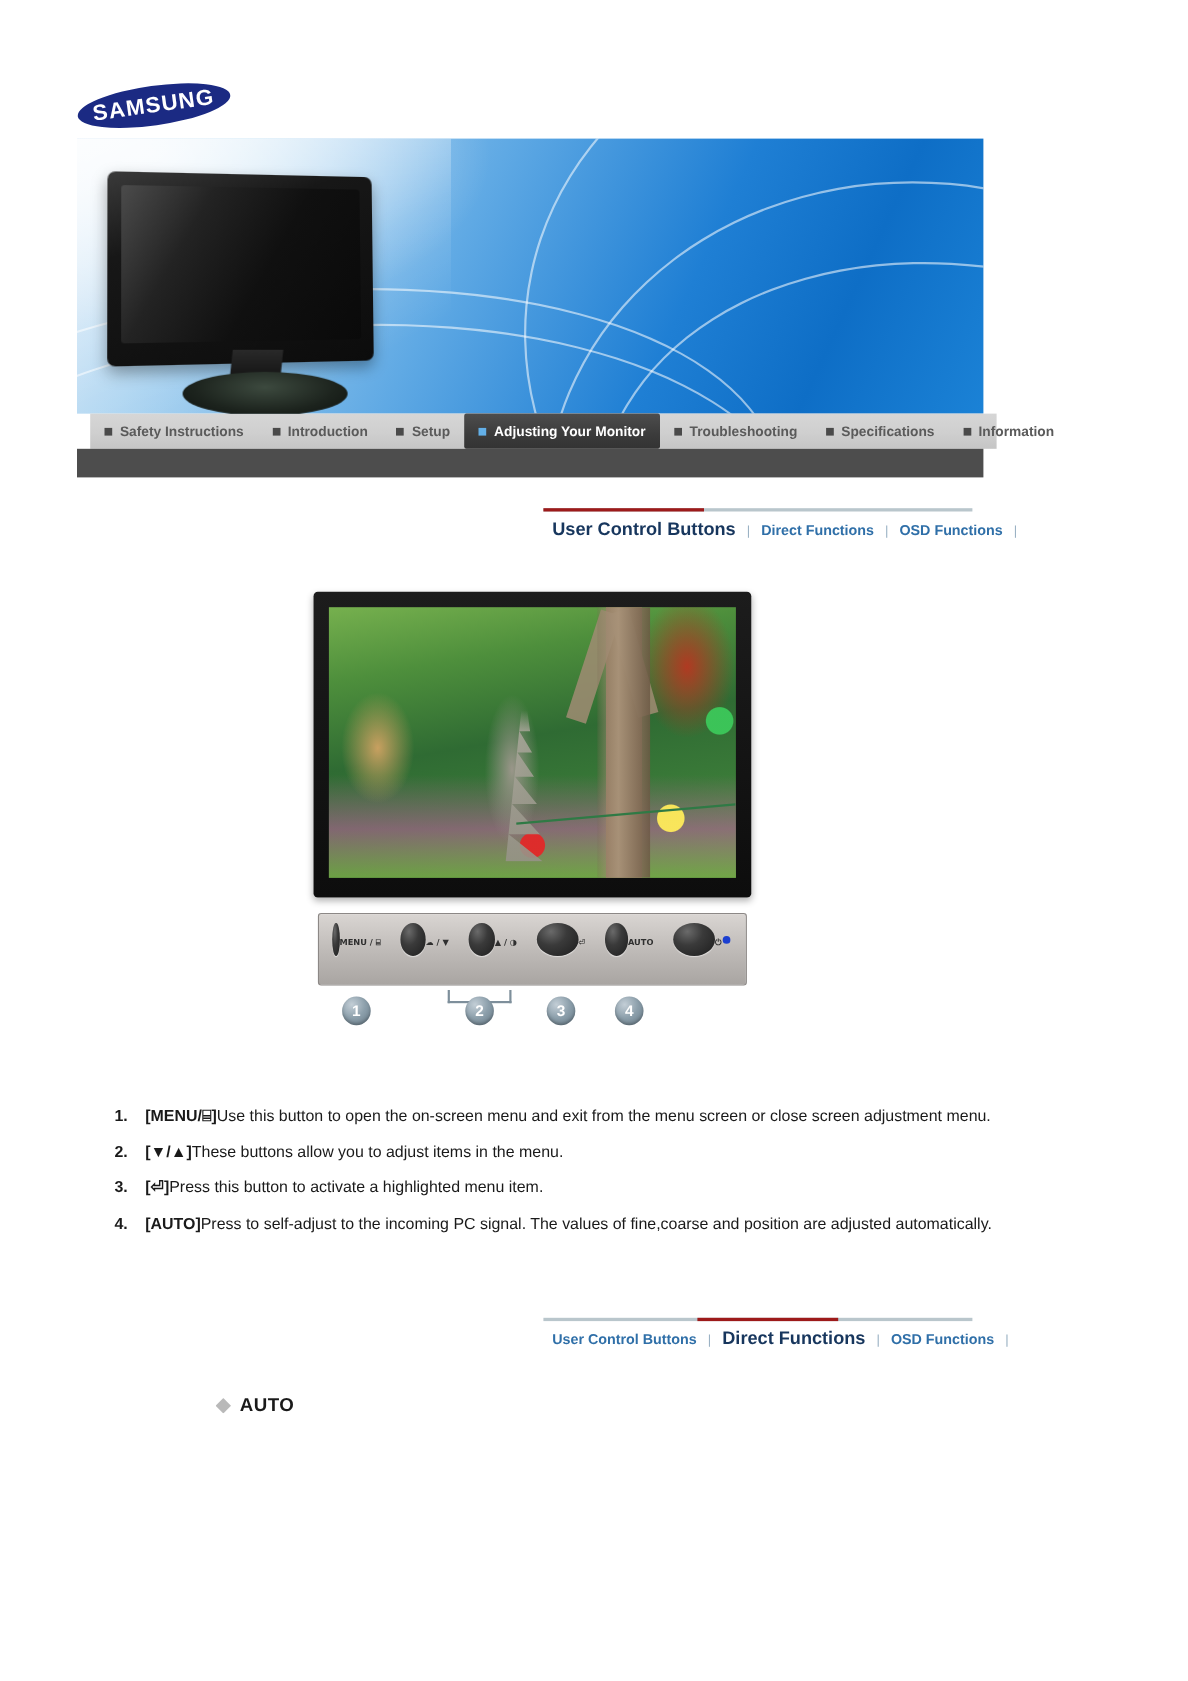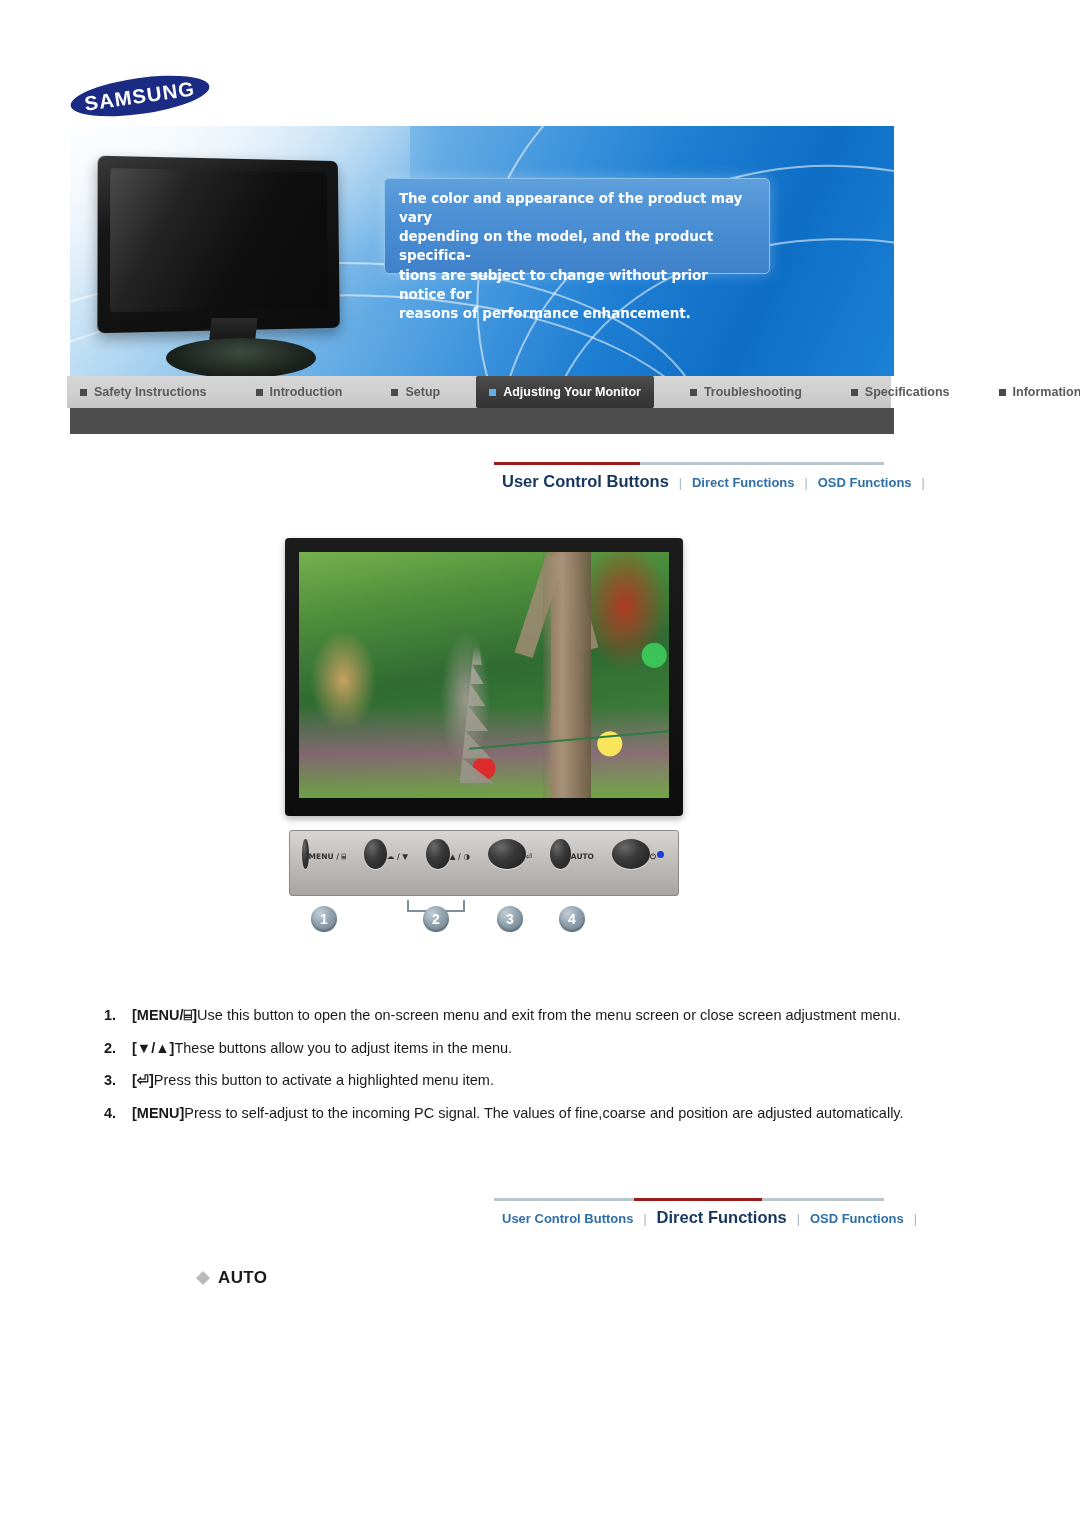--- a/index.html
+++ b/index.html
@@ -86,23 +86,23 @@
     padding: 10px 14px;
   }
   .notice-text {
     color: #ffffff; font-size: 13.5px; line-height: 1.42; font-weight: bold;
     font-family: "DejaVu Sans", sans-serif; letter-spacing: -0.1px;
     white-space: pre-line;
   }
 
   
   .navbar {
-    position: absolute; left: 67px; top: 376px; width: 824px; height: 32px;
+    position: absolute; left: 82px; top: 376px; width: 824px; height: 32px;
     background: linear-gradient(180deg, #d6d6d6 0%, #cfcfcf 55%, #c5c5c5 100%);
-    display: flex; align-items: center; gap: 23px;
+    display: flex; align-items: center;
   }
   .nav-item {
     display: flex; align-items: center; gap: 7px;
     height: 32px; padding: 0 13px; color: #5a5a5a;
     font-size: 12.5px; font-weight: bold; white-space: nowrap;
   }
   .nav-item .bullet { width: 7px; height: 7px; background: #4a4a4a; display: inline-block; }
   .nav-item.active {
     background: linear-gradient(180deg, #4d4d4d 0%, #3b3b3b 60%, #333 100%);
     color: #ffffff; border-radius: 2px;
@@ -234,26 +234,20 @@
     <div class="swoosh sw5"></div>
 
     <div class="monitor-photo">
       <div class="mon-body">
         <div class="mon-screen"></div>
       </div>
       <div class="mon-neck"></div>
       <div class="mon-base"></div>
     </div>
 
-    <div class="notice">
-      <div class="notice-text">The color and appearance of the product may vary
-depending on the model, and the product specifica-
-tions are subject to change without prior notice for
-reasons of performance enhancement.</div>
-    </div>
   </div>
 
   <div class="navbar">
     <div class="nav-item">
       <span class="bullet"></span>
       <span>Safety Instructions</span>
     </div>
     <div class="nav-item">
       <span class="bullet"></span>
       <span>Introduction</span>
@@ -352,21 +346,21 @@
     <div class="instr-row">
       <div class="instr-num">2.</div>
       <div class="instr-text"><span class="key">[▼/▲]</span><span>These buttons allow you to adjust items in the menu.</span></div>
     </div>
     <div class="instr-row">
       <div class="instr-num">3.</div>
       <div class="instr-text"><span class="key">[⏎]</span><span>Press this button to activate a highlighted menu item.</span></div>
     </div>
     <div class="instr-row">
       <div class="instr-num">4.</div>
-      <div class="instr-text"><span class="key">[MENU]</span><span>Press to self-adjust to the incoming PC signal. The values of fine,coarse and position are adjusted automatically.</span></div>
+      <div class="instr-text"><span class="key">[AUTO]</span><span>Press to self-adjust to the incoming PC signal. The values of fine,coarse and position are adjusted automatically.</span></div>
     </div>
   </div>
 
   <div class="subnav" style="left:494px; top:1198px;">
     <div class="rule"></div>
     <div class="rule-active" style="left:140px; width:128px;"></div>
     <div class="items">
       <span class="sub-item">User Control Buttons</span>
       <span class="sub-sep">|</span>
       <span class="sub-item active">Direct Functions</span>

